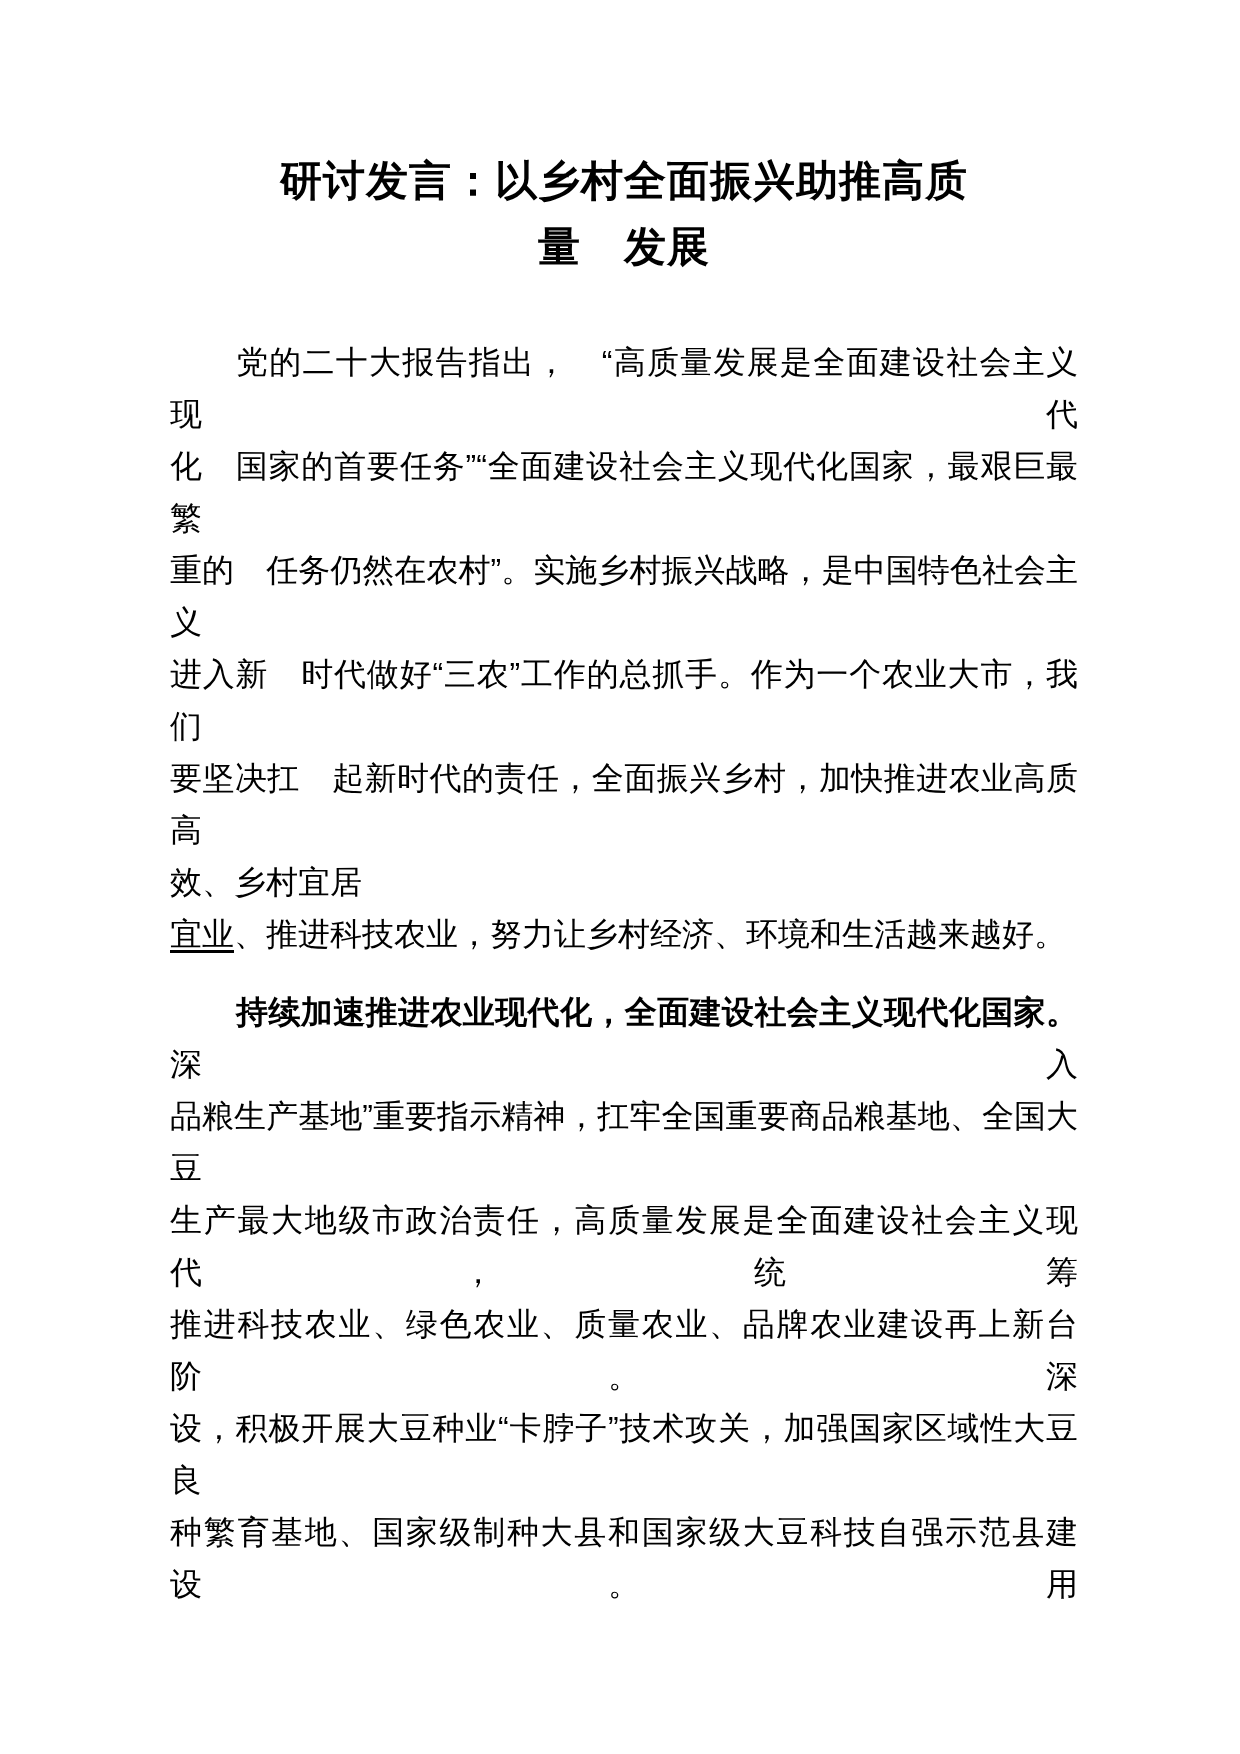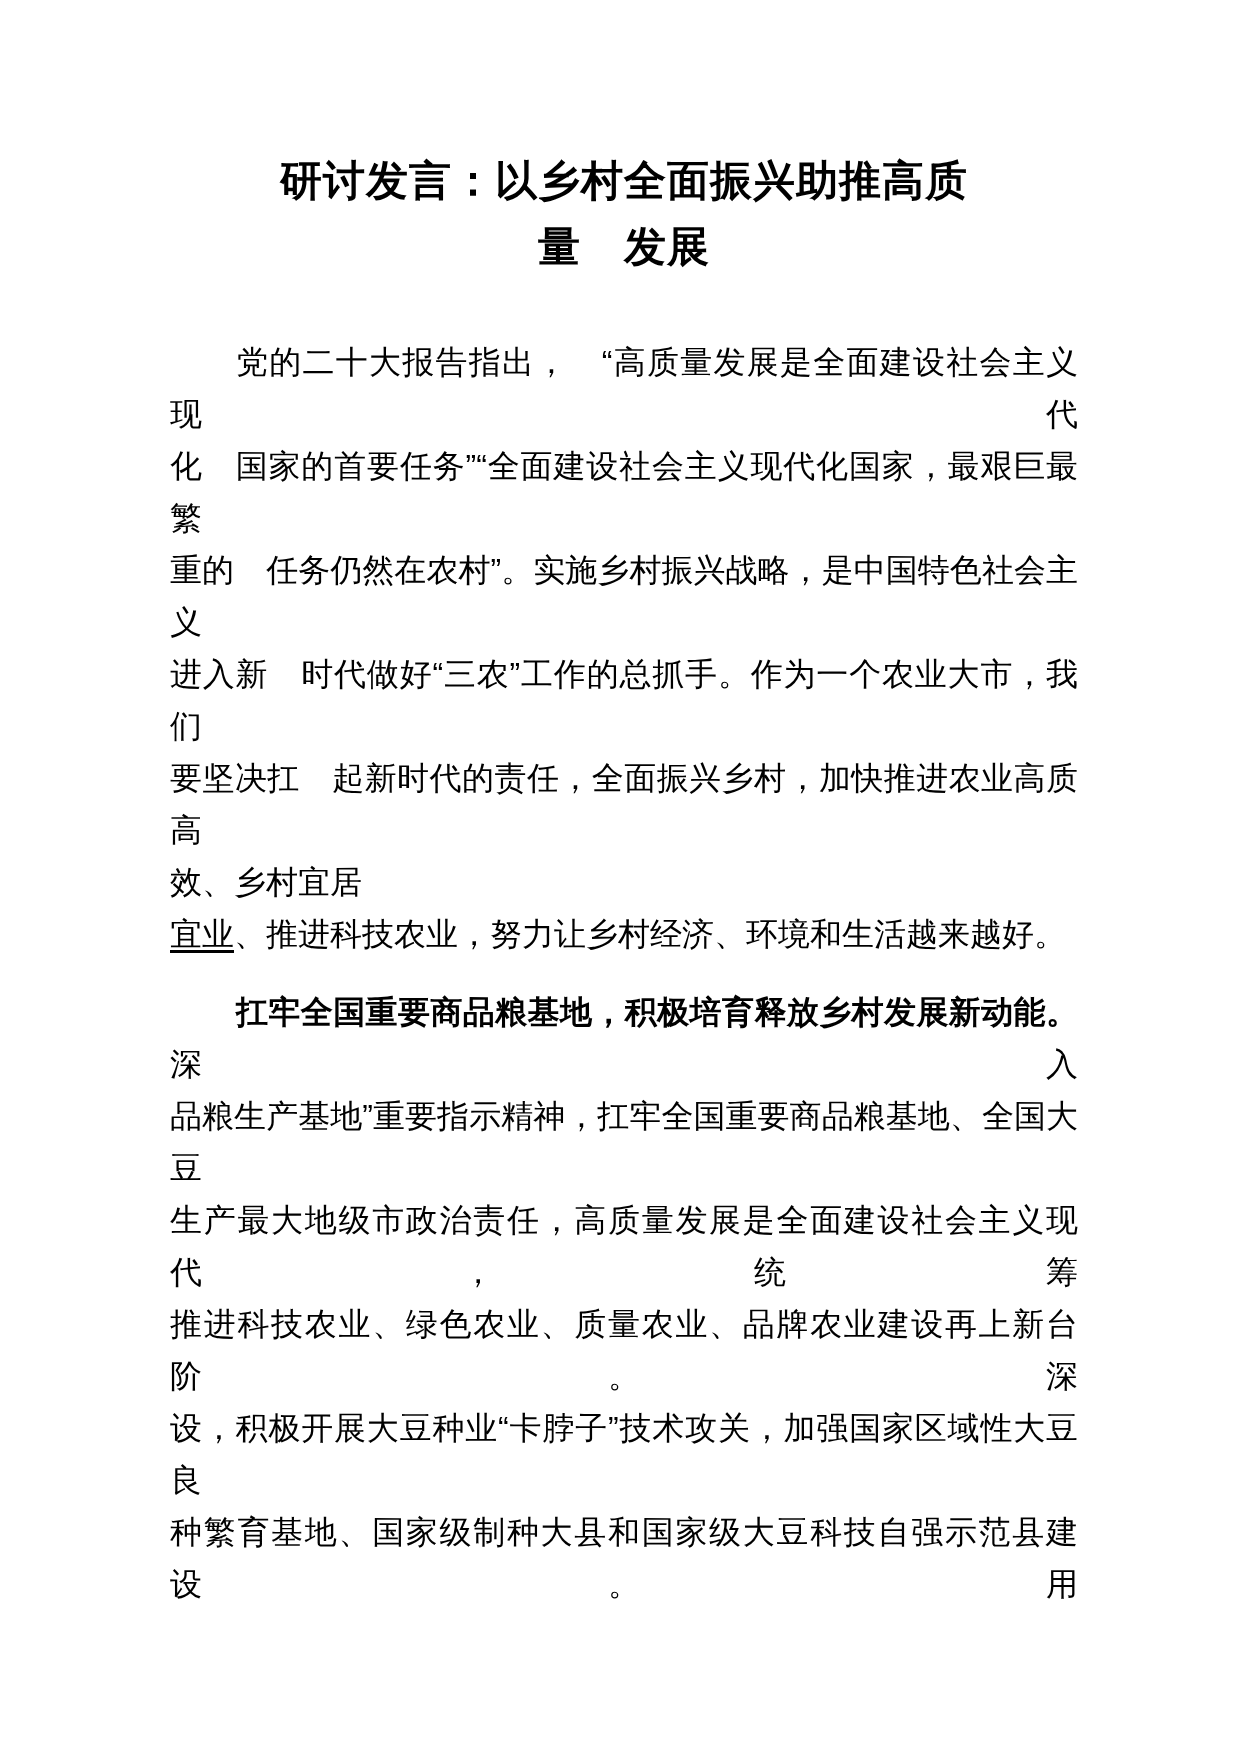--- a/index.html
+++ b/index.html
@@ -64,21 +64,21 @@
       <div class="paragraph">
         <div class="text-line indent fill"><span>党的二十大报告指出，　“高质量发展是全面建设社会主义现代</span></div>
         <div class="text-line fill"><span>化　国家的首要任务”“全面建设社会主义现代化国家，最艰巨最繁</span></div>
         <div class="text-line fill"><span>重的　任务仍然在农村”。实施乡村振兴战略，是中国特色社会主义</span></div>
         <div class="text-line fill"><span>进入新　时代做好“三农”工作的总抓手。作为一个农业大市，我们</span></div>
         <div class="text-line fill"><span>要坚决扛　起新时代的责任，全面振兴乡村，加快推进农业高质高</span></div>
         <div class="text-line"><span>效、乡村宜居</span></div>
         <div class="text-line"><span class="seg-underline">宜业</span><span>、推进科技农业，努力让乡村经济、环境和生活越来越好。</span></div>
       </div>
       <div class="paragraph">
-        <div class="text-line indent fill"><span class="seg-bold">扛牢全国重要商品粮基地，积极培育释放乡村发展新动能。</span><span>深入</span></div>
+        <div class="text-line indent fill"><span class="seg-bold">持续加速推进农业现代化，全面建设社会主义现代化国家。</span><span>深入</span></div>
         <div class="text-line fill"><span>品粮生产基地”重要指示精神，扛牢全国重要商品粮基地、全国大豆</span></div>
         <div class="text-line fill"><span>生产最大地级市政治责任，高质量发展是全面建设社会主义现代，统筹</span></div>
         <div class="text-line fill"><span>推进科技农业、绿色农业、质量农业、品牌农业建设再上新台阶。深</span></div>
         <div class="text-line fill"><span>设，积极开展大豆种业“卡脖子”技术攻关，加强国家区域性大豆良</span></div>
         <div class="text-line fill"><span>种繁育基地、国家级制种大县和国家级大豆科技自强示范县建设。用</span></div>
       </div>
     </div>
 </div>
 
 </body></html>

